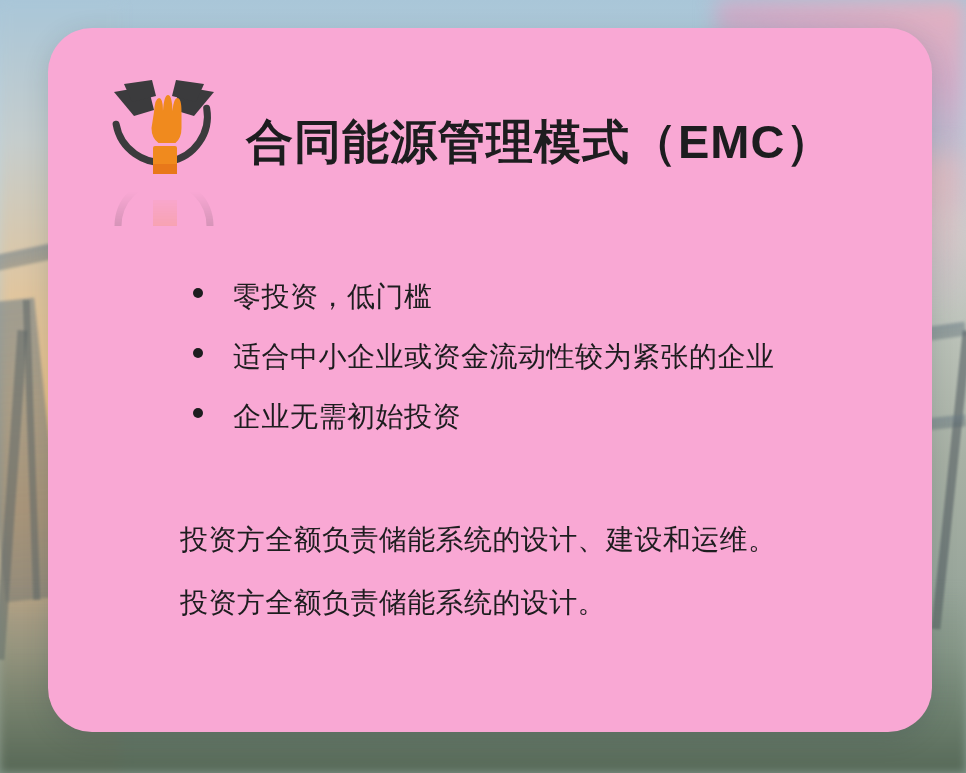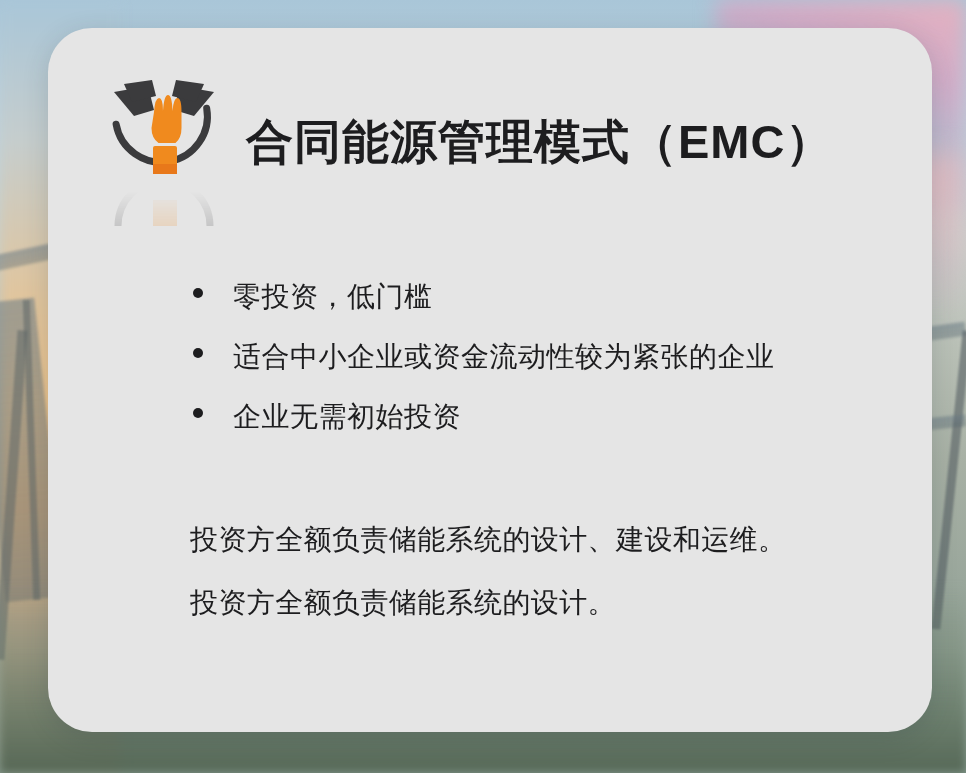--- a/index.html
+++ b/index.html
@@ -114,21 +114,21 @@
     filter: blur(1.1px);
   }
 
   
   .card {
     position: absolute;
     left: 48px;
     top: 28px;
     width: 884px;
     height: 704px;
-    background: #e5e5e5;
+    background: #f9a8d4;
     border-radius: 44px;
     box-shadow: 0 6px 26px rgba(40,55,65,0.18);
   }
 
   
   .header {
     position: absolute;
     left: 60px;
     top: 48px;
     display: flex;
@@ -190,21 +190,21 @@
     color: #1d1d1f;
     line-height: 1.35;
     font-weight: 500;
     letter-spacing: 0.5px;
     margin-left: 12px;
   }
 
   
   .paragraphs {
     position: absolute;
-    left: 142px;
+    left: 132px;
     top: 498px;
     width: 720px;
     font-family: Liberation Serif, serif;
   }
   .para-line {
     font-size: 28px;
     color: #1d1d1f;
     line-height: 1.0;
     letter-spacing: 0.4px;
     margin-bottom: 35px;

